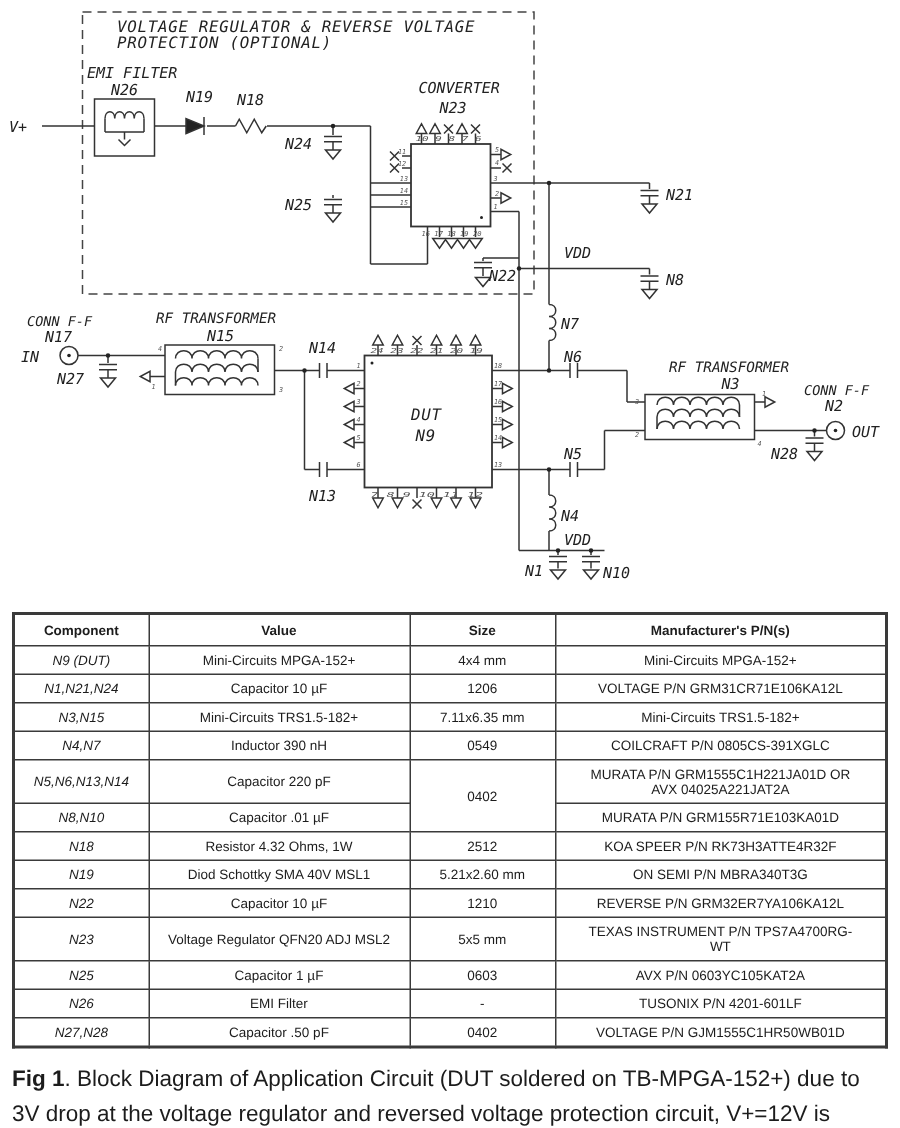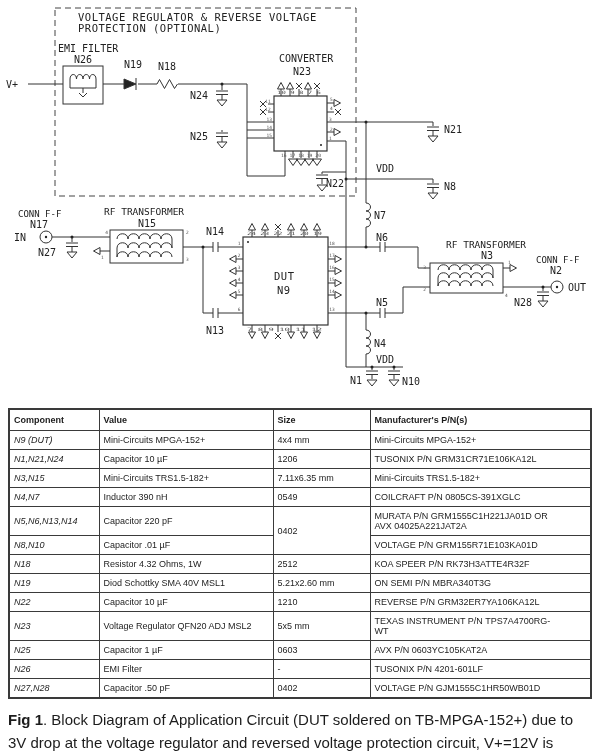--- a/index.html
+++ b/index.html
@@ -1,27 +1,27 @@
 <!DOCTYPE html>
 <html><head>
 <meta charset="utf-8">
 <style>
   html,body{margin:0;padding:0;}
   body{width:600px;height:752px;background:#fff;font-family:"Liberation Sans",sans-serif;color:#1c1c1c;overflow:hidden;}
-  .diagram{position:relative;width:600px;height:404px;background:#fff;}
+  .diagram{position:relative;width:600px;height:404px;background:#fff;font-style:italic;}
   svg{display:block;}
   svg text{font-family:"DejaVu Sans Mono",monospace;fill:#222;}
   .t105{font-size:10.5px;letter-spacing:.5px;}
   .t10{font-size:10px;}
   .t95{font-size:9.5px;}
   .t9{font-size:9px;}
   .pin{font-size:4.5px;fill:#555;}
   .table-wrap{padding:4px 0 0 8px;}
   table.bom{border-collapse:collapse;width:582px;border:2px solid #3a3a3a;table-layout:fixed;font-size:9px;color:#1c1c1c;}
-  table.bom th,table.bom td{border:1px solid #3a3a3a;padding:1px 4px;text-align:left;vertical-align:middle;overflow:hidden;}
+  table.bom th,table.bom td{border:1px solid #3a3a3a;padding:1px 4px;text-align:center;vertical-align:middle;overflow:hidden;}
   table.bom th{height:18px;font-weight:bold;}
   table.bom td{height:16px;}
   tr.tall td{height:26px;}
   td.comp{text-align:left;padding-left:7px;font-style:italic;}
   col.c-comp{width:90px;} col.c-val{width:174px;} col.c-size{width:97px;} col.c-mfr{width:221px;}
   .caption{margin:10px 8px 0 8px;font-size:15px;line-height:1.5;color:#1c1c1c;width:584px;}
   .caption b{font-weight:bold;}
 </style>
 </head>
 <body>
@@ -246,21 +246,21 @@
         <tr>
           <td class="comp">N9 (DUT)</td>
           <td>Mini-Circuits MPGA-152+</td>
           <td>4x4 mm</td>
           <td>Mini-Circuits MPGA-152+</td>
         </tr>
         <tr>
           <td class="comp">N1,N21,N24</td>
           <td>Capacitor 10 µF</td>
           <td>1206</td>
-          <td>TUSONIX P/N GRM31CR71E106KA12L</td>
+          <td>VOLTAGE P/N GRM31CR71E106KA12L</td>
         </tr>
         <tr>
           <td class="comp">N3,N15</td>
           <td>Mini-Circuits TRS1.5-182+</td>
           <td>7.11x6.35 mm</td>
           <td>Mini-Circuits TRS1.5-182+</td>
         </tr>
         <tr>
           <td class="comp">N4,N7</td>
           <td>Inductor 390 nH</td>
@@ -269,21 +269,21 @@
         </tr>
         <tr class="tall">
           <td class="comp">N5,N6,N13,N14</td>
           <td>Capacitor 220 pF</td>
           <td rowspan="2">0402</td>
           <td>MURATA P/N GRM1555C1H221JA01D OR<br>AVX 04025A221JAT2A</td>
         </tr>
         <tr>
           <td class="comp">N8,N10</td>
           <td>Capacitor .01 µF</td>
-          <td>VOLTAGE P/N GRM155R71E103KA01D</td>
+          <td>MURATA P/N GRM155R71E103KA01D</td>
         </tr>
         <tr>
           <td class="comp">N18</td>
           <td>Resistor 4.32 Ohms, 1W</td>
           <td>2512</td>
           <td>KOA SPEER P/N RK73H3ATTE4R32F</td>
         </tr>
         <tr>
           <td class="comp">N19</td>
           <td>Diod Schottky SMA 40V MSL1</td>

